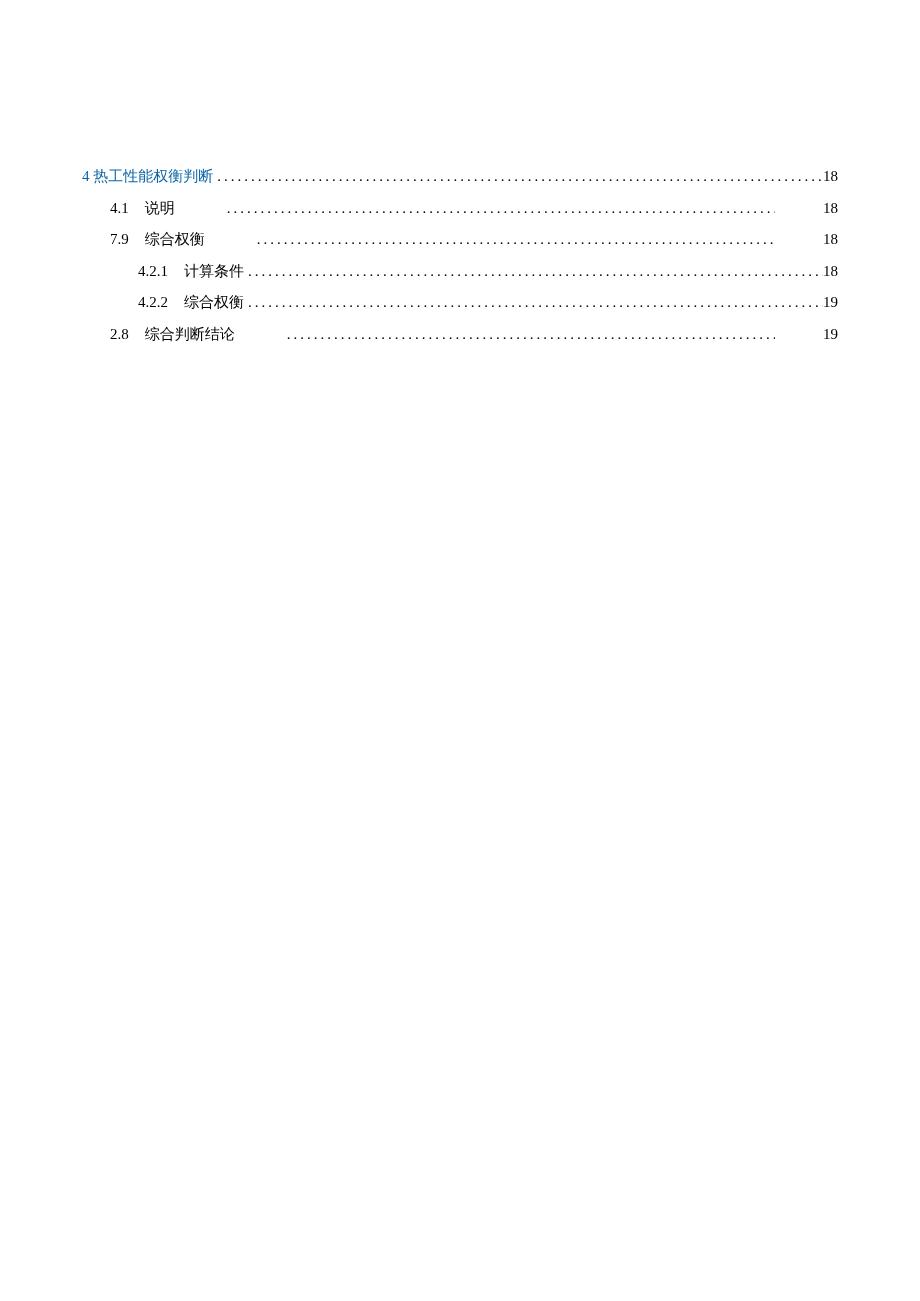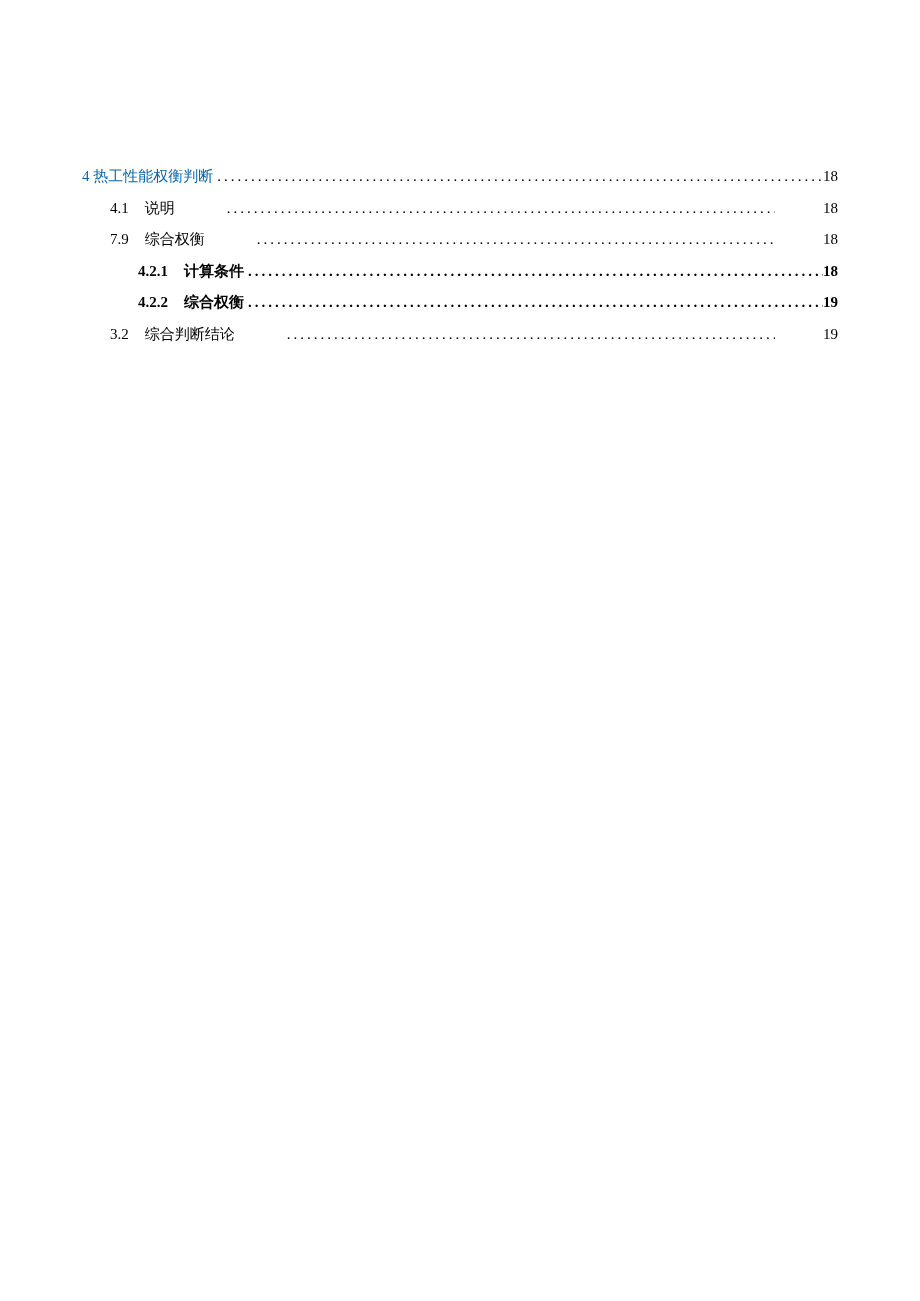--- a/index.html
+++ b/index.html
@@ -51,21 +51,20 @@
     }
     .level-1 .toc-leader {
       color: #000000;
     }
     .level-2 {
       padding-left: 28px;
       gap: 48px;
     }
     .level-3 {
       padding-left: 56px;
-      font-weight: bold;
     }
     .num-spacing {
       letter-spacing: 0;
     }
     .gap {
       display: inline-block;
       width: 16px;
     }
   </style>
 </head>
@@ -97,18 +96,18 @@
     <span class="toc-page">18</span>
   </div>
 
   <div class="toc-entry level-3">
     <span class="toc-label"><span class="num-spacing">4.2.2</span><span class="gap"></span><span>综合权衡</span></span>
     <span class="toc-leader"></span>
     <span class="toc-page">19</span>
   </div>
 
   <div class="toc-entry level-2">
-    <span class="toc-label"><span class="num-spacing">3.2</span><span class="gap"></span><span>综合判断结论</span></span>
+    <span class="toc-label"><span class="num-spacing">2.8</span><span class="gap"></span><span>综合判断结论</span></span>
     <span class="toc-leader"></span>
     <span class="toc-page">19</span>
   </div>
 
 </div>
 
 </body></html>

